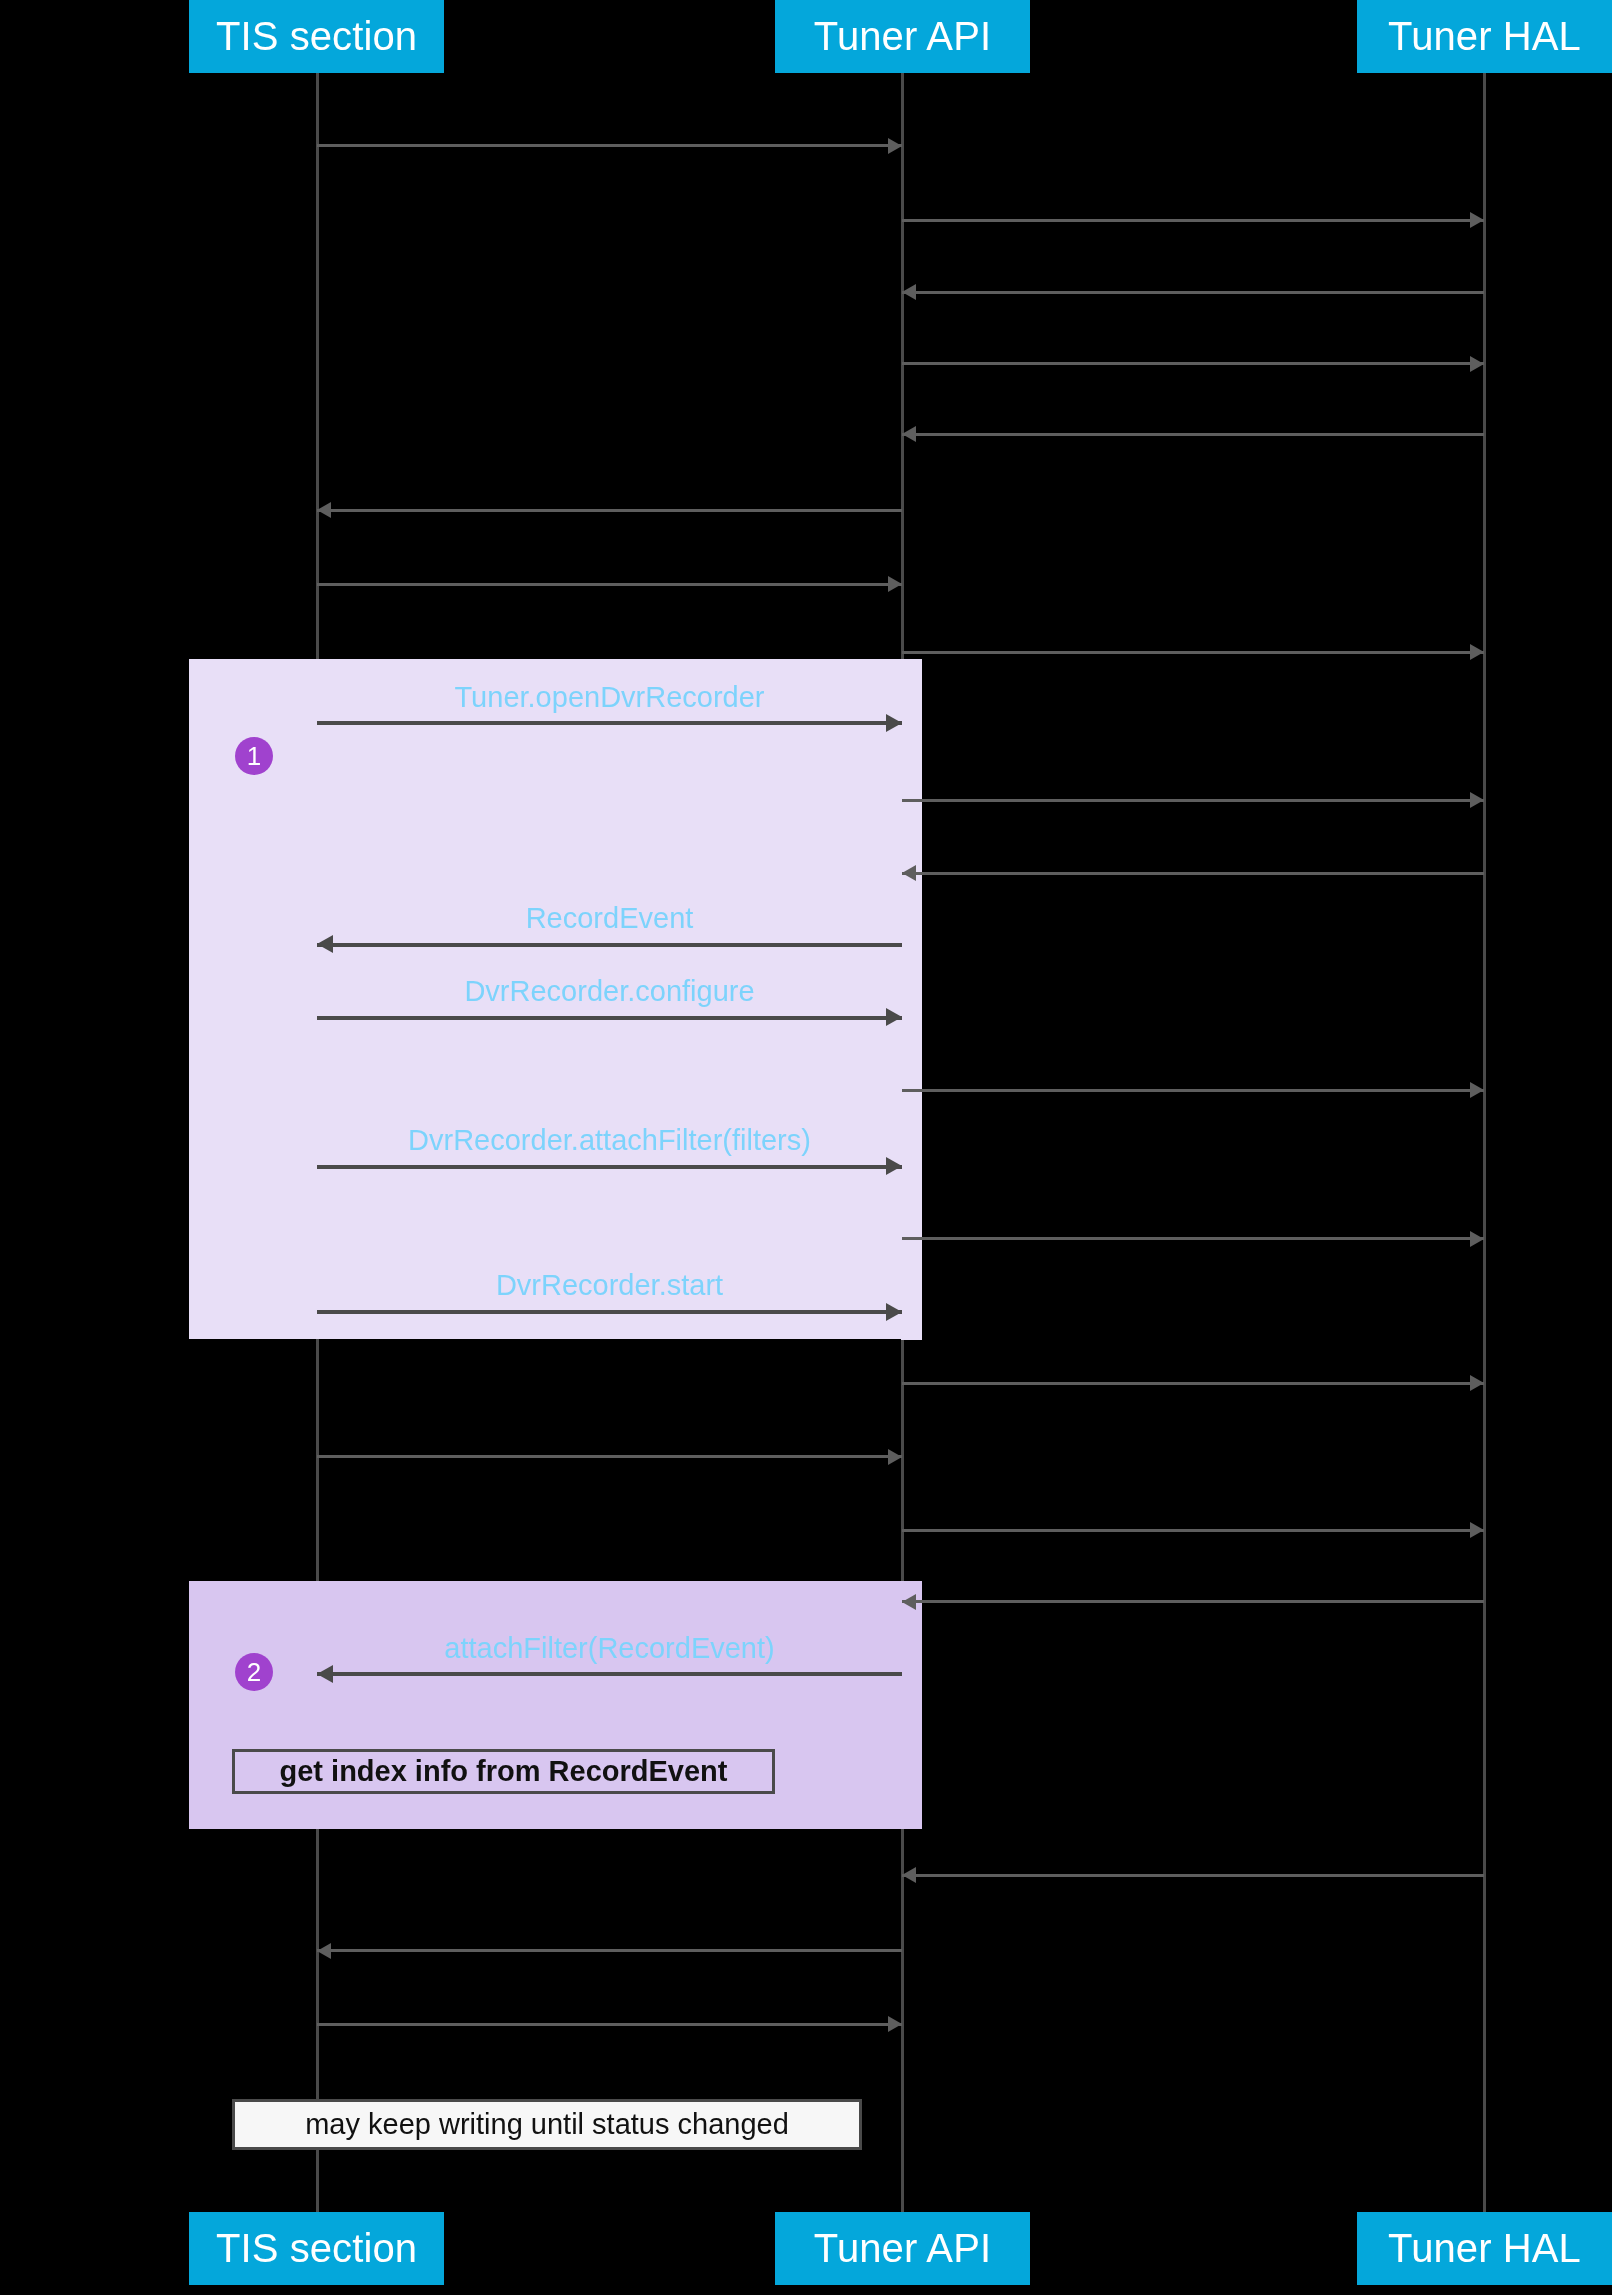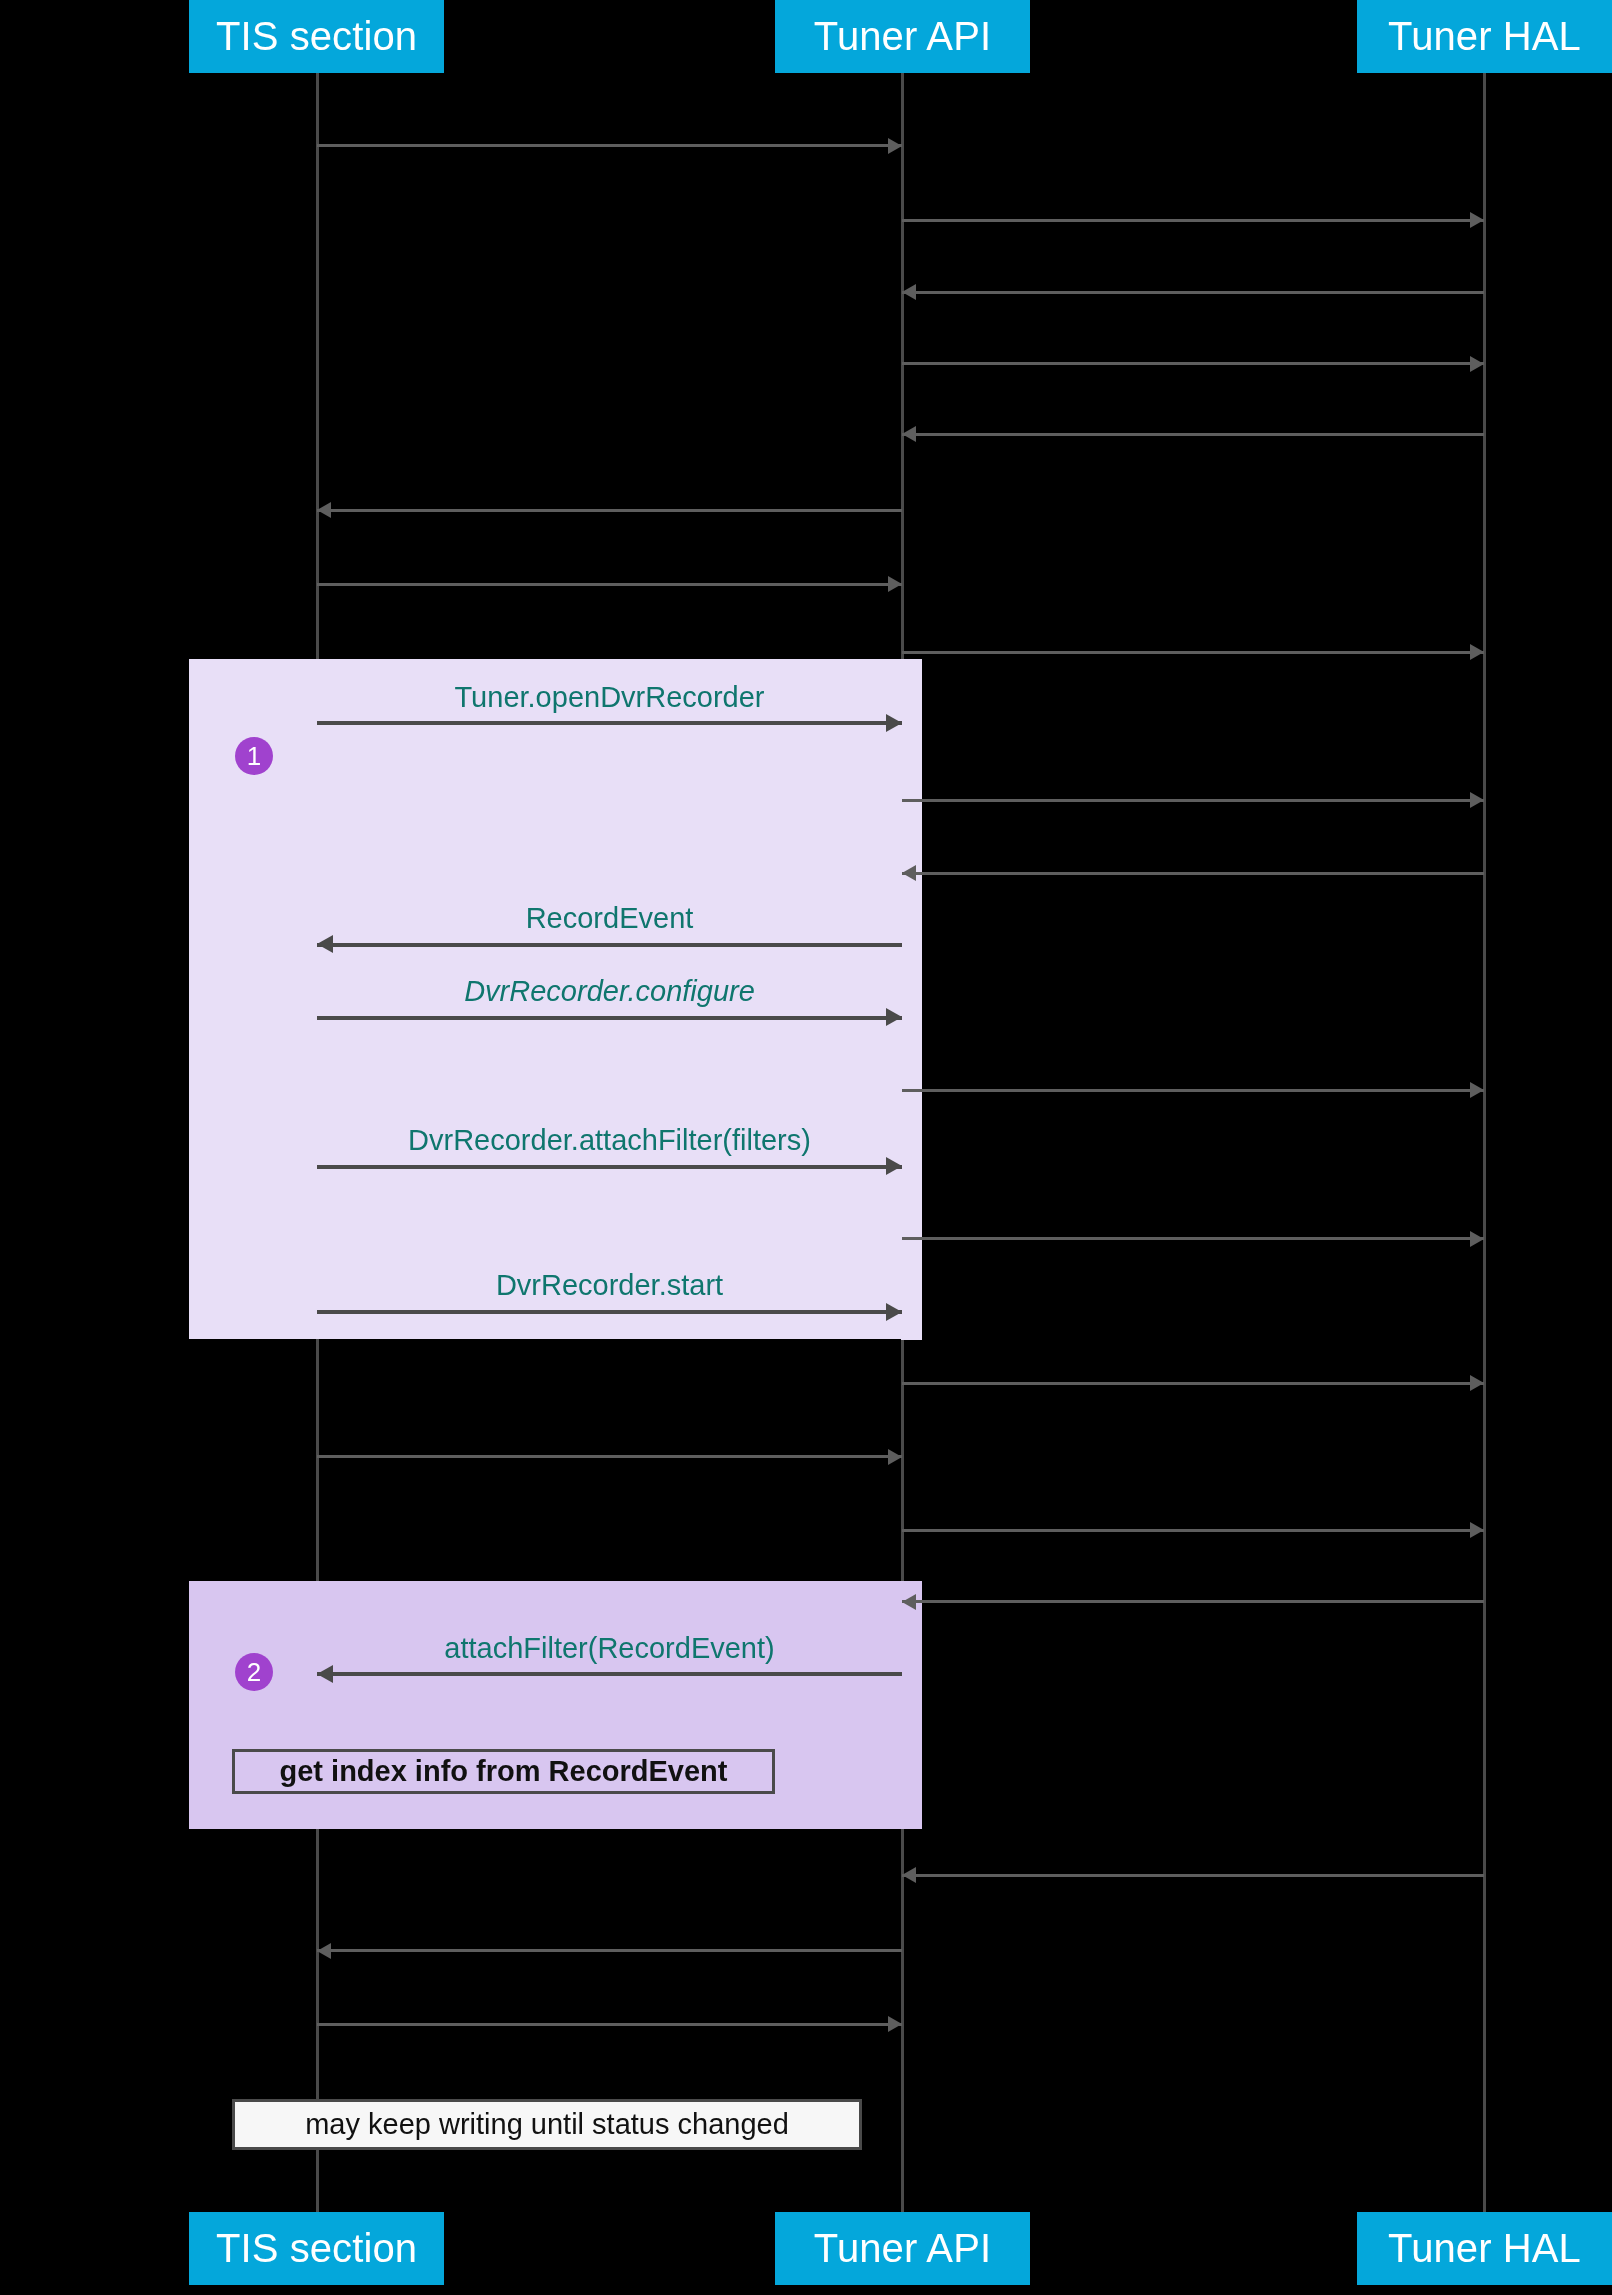--- a/index.html
+++ b/index.html
@@ -104,21 +104,21 @@
   }
   .arrowhead.left.light {
     border-top: 8px solid transparent;
     border-bottom: 8px solid transparent;
     border-right: 14.6px solid #5e5e5e;
   }
 
   
   .msg-label {
     position: absolute;
-    color: #0f766e;
+    color: #7dd3fc;
     font-size: 29px;
     text-align: center;
     z-index: 5;
     white-space: nowrap;
   }
 
   
   .note-box {
     position: absolute;
     border: 3.6px solid #4a4a4a;
@@ -180,21 +180,21 @@
       <div class="msg-label" style="left: 317px; width: 585px; top: 681px;">Tuner.openDvrRecorder</div>
       <div class="msg light" style="left: 902px; width: 582px; top: 799px;"></div>
       <div class="arrowhead right light" style="top: 792px; left: 1470px;"></div>
       <div class="msg light" style="left: 902px; width: 582px; top: 872px;"></div>
       <div class="arrowhead left light" style="top: 865px; left: 902px;"></div>
       <div class="msg" style="left: 317px; width: 585px; top: 943px;"></div>
       <div class="arrowhead left" style="top: 935px; left: 317px;"></div>
       <div class="msg-label" style="left: 317px; width: 585px; top: 902px;">RecordEvent</div>
       <div class="msg" style="left: 317px; width: 585px; top: 1016px;"></div>
       <div class="arrowhead right" style="top: 1008px; left: 886px;"></div>
-      <div class="msg-label" style="left: 317px; width: 585px; top: 975px; font-style: italic;">DvrRecorder.configure</div>
+      <div class="msg-label" style="left: 317px; width: 585px; top: 975px;">DvrRecorder.configure</div>
       <div class="msg light" style="left: 902px; width: 582px; top: 1089px;"></div>
       <div class="arrowhead right light" style="top: 1082px; left: 1470px;"></div>
       <div class="msg" style="left: 317px; width: 585px; top: 1165px;"></div>
       <div class="arrowhead right" style="top: 1157px; left: 886px;"></div>
       <div class="msg-label" style="left: 317px; width: 585px; top: 1124px;">DvrRecorder.attachFilter(filters)</div>
       <div class="msg light" style="left: 902px; width: 582px; top: 1237px;"></div>
       <div class="arrowhead right light" style="top: 1231px; left: 1470px;"></div>
       <div class="msg" style="left: 317px; width: 585px; top: 1310px;"></div>
       <div class="arrowhead right" style="top: 1303px; left: 886px;"></div>
       <div class="msg-label" style="left: 317px; width: 585px; top: 1269px;">DvrRecorder.start</div>

